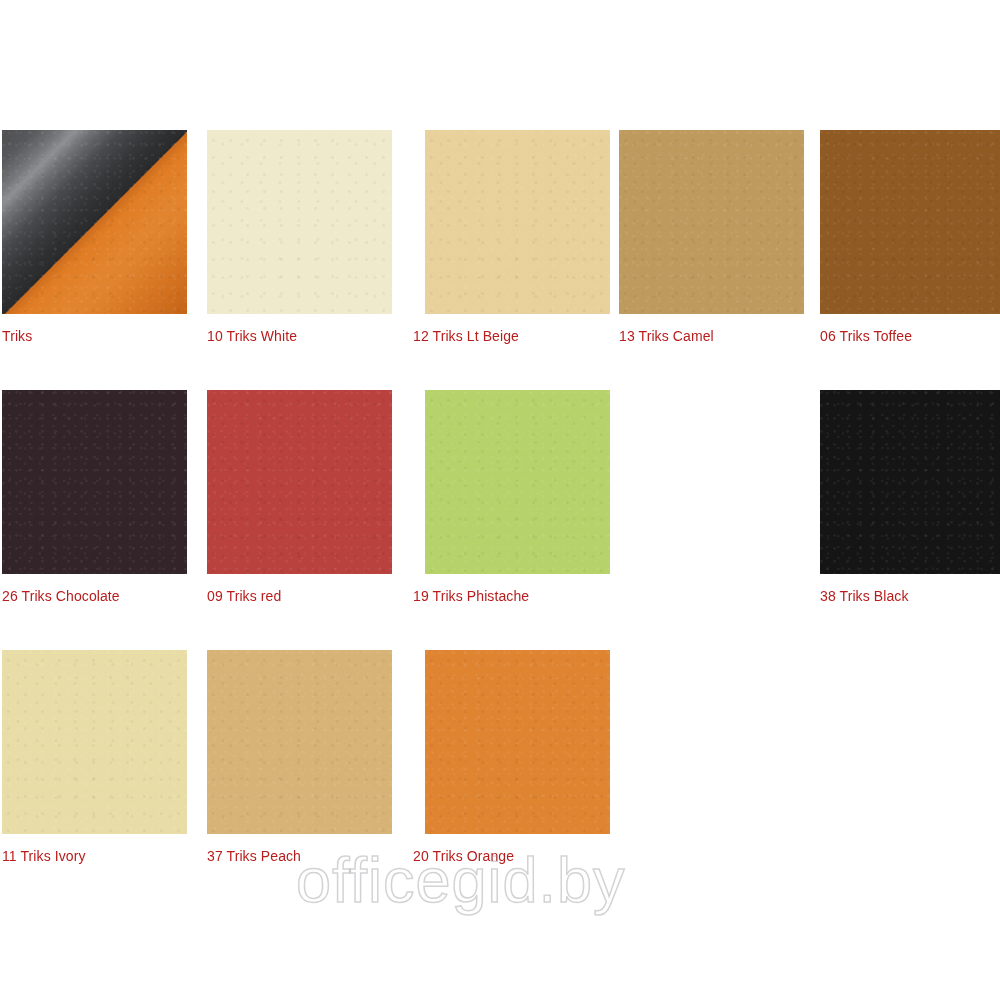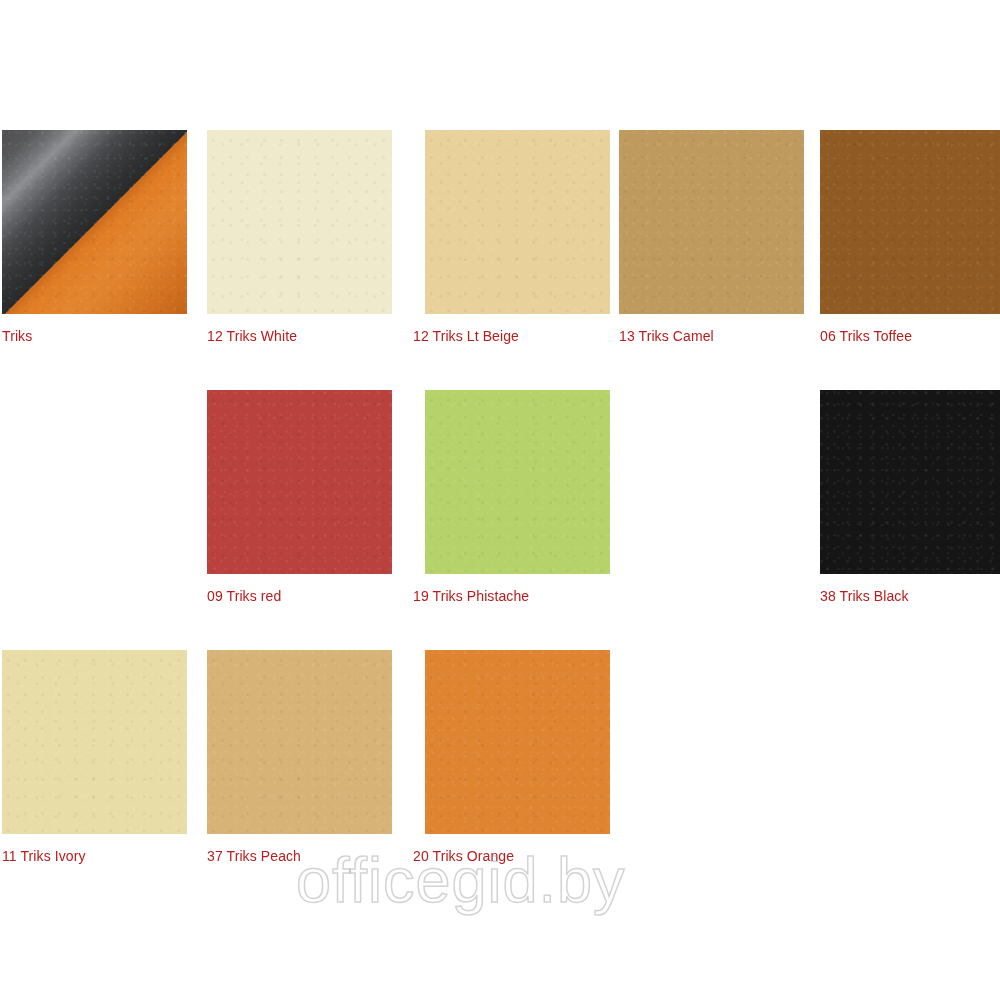--- a/index.html
+++ b/index.html
@@ -135,37 +135,41 @@
 
   <div class="swatch-grid">
 
     <div class="swatch-row">
       <div class="swatch-cell c0">
         <div class="swatch-chip photo-triks"></div>
         <div class="swatch-label">Triks</div>
       </div>
       <div class="swatch-cell c1">
         <div class="swatch-chip" style="background-color: rgb(239, 234, 203);"></div>
-        <div class="swatch-label">12 Triks White</div>
+        <div class="swatch-label">10 Triks White</div>
       </div>
       <div class="swatch-cell c2">
         <div class="swatch-chip" style="background-color: rgb(232, 209, 154);"></div>
         <div class="swatch-label">12 Triks Lt Beige</div>
       </div>
       <div class="swatch-cell c3">
         <div class="swatch-chip" style="background-color: rgb(191, 154, 94);"></div>
         <div class="swatch-label">13 Triks Camel</div>
       </div>
       <div class="swatch-cell c4">
         <div class="swatch-chip" style="background-color: rgb(143, 90, 36);"></div>
         <div class="swatch-label">06 Triks Toffee</div>
       </div>
     </div>
 
     <div class="swatch-row">
+      <div class="swatch-cell c0">
+        <div class="swatch-chip" style="background-color: rgb(51, 36, 42);"></div>
+        <div class="swatch-label">26 Triks Chocolate</div>
+      </div>
       <div class="swatch-cell c1">
         <div class="swatch-chip" style="background-color: rgb(185, 65, 62);"></div>
         <div class="swatch-label">09 Triks red</div>
       </div>
       <div class="swatch-cell c2">
         <div class="swatch-chip" style="background-color: rgb(181, 211, 106);"></div>
         <div class="swatch-label">19 Triks Phistache</div>
       </div>
       <div class="swatch-cell c4">
         <div class="swatch-chip" style="background-color: rgb(21, 21, 21);"></div>

